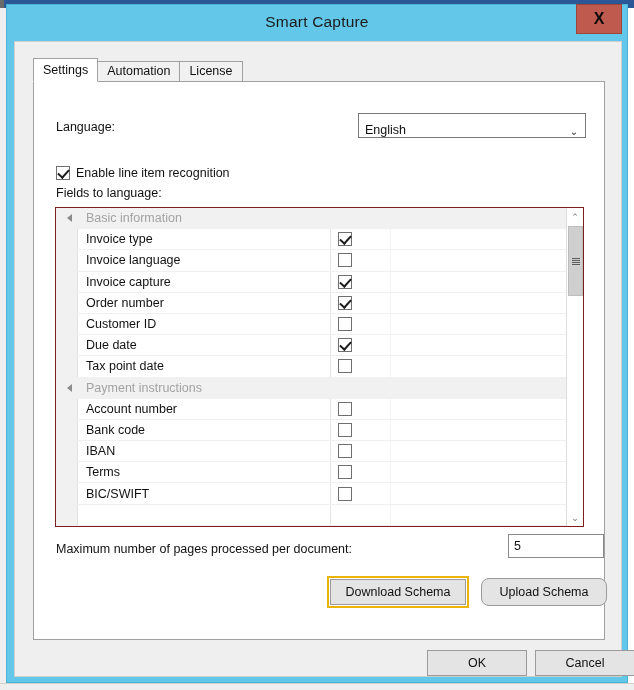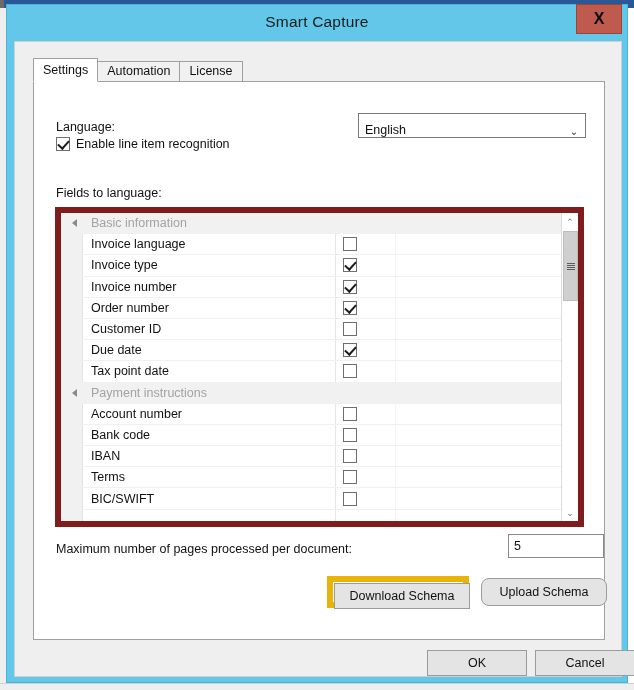--- a/index.html
+++ b/index.html
@@ -158,21 +158,21 @@
     display: flex;
     align-items: center;
     justify-content: center;
     font-size: 10px;
     color: #333;
   }
 
   
   #enable-line-item-row {
     position: absolute;
-    left: 22px; top: 55px;
+    left: 22px; top: 84px;
     display: flex;
     align-items: center;
     cursor: pointer;
   }
   .cb {
     width: 14px; height: 14px;
     border: 1px solid #6f6f6f;
     background: #ffffff;
     display: inline-flex;
     align-items: center;
@@ -195,21 +195,21 @@
     color: #111;
   }
 
   #fields-label { left: 22px; top: 104px; }
 
   
   #fieldlist {
     position: absolute;
     left: 21px; top: 125px;
     width: 529px; height: 320px;
-    border: 6px solid #7f1d1d;
+    border: 1px solid #7f1d1d;
     background: #ffffff;
     overflow: hidden;
     display: flex;
   }
   #fieldlist-rows {
     position: absolute;
     left: 0; top: 0;
     width: 511px; height: 100%;
     overflow: hidden;
   }
@@ -339,21 +339,21 @@
     justify-content: center;
     font-size: 12.5px;
     color: #111;
     cursor: pointer;
     font-family: "Liberation Sans", sans-serif;
   }
   #download-schema-wrap {
     position: absolute;
     left: 293px; top: 494px;
     width: 142px; height: 32px;
-    border: 6px solid #eab308;
+    border: 2px solid #eab308;
     padding: 0;
   }
   #download-schema {
     position: absolute;
     left: 1px; top: 1px;
     width: 136px; height: 26px;
   }
   #upload-schema {
     left: 447px; top: 496px;
     width: 126px; height: 28px; border-radius: 8px;
@@ -417,37 +417,37 @@
             <div class="lv-row group">
               <div class="gutter">
                 <div class="tri"></div>
               </div>
               <div class="lv-name">Basic information</div>
               <div class="lv-checkcell"></div>
               <div class="lv-rest"></div>
             </div>
             <div class="lv-row">
               <div class="gutter"></div>
+              <div class="lv-name">Invoice type</div>
+              <div class="lv-checkcell">
+                <span class="cb checked"></span>
+              </div>
+              <div class="lv-rest"></div>
+            </div>
+            <div class="lv-row">
+              <div class="gutter"></div>
               <div class="lv-name">Invoice language</div>
               <div class="lv-checkcell">
                 <span class="cb"></span>
               </div>
               <div class="lv-rest"></div>
             </div>
             <div class="lv-row">
               <div class="gutter"></div>
-              <div class="lv-name">Invoice type</div>
-              <div class="lv-checkcell">
-                <span class="cb checked"></span>
-              </div>
-              <div class="lv-rest"></div>
-            </div>
-            <div class="lv-row">
-              <div class="gutter"></div>
-              <div class="lv-name">Invoice number</div>
+              <div class="lv-name">Invoice capture</div>
               <div class="lv-checkcell">
                 <span class="cb checked"></span>
               </div>
               <div class="lv-rest"></div>
             </div>
             <div class="lv-row">
               <div class="gutter"></div>
               <div class="lv-name">Order number</div>
               <div class="lv-checkcell">
                 <span class="cb checked"></span>

